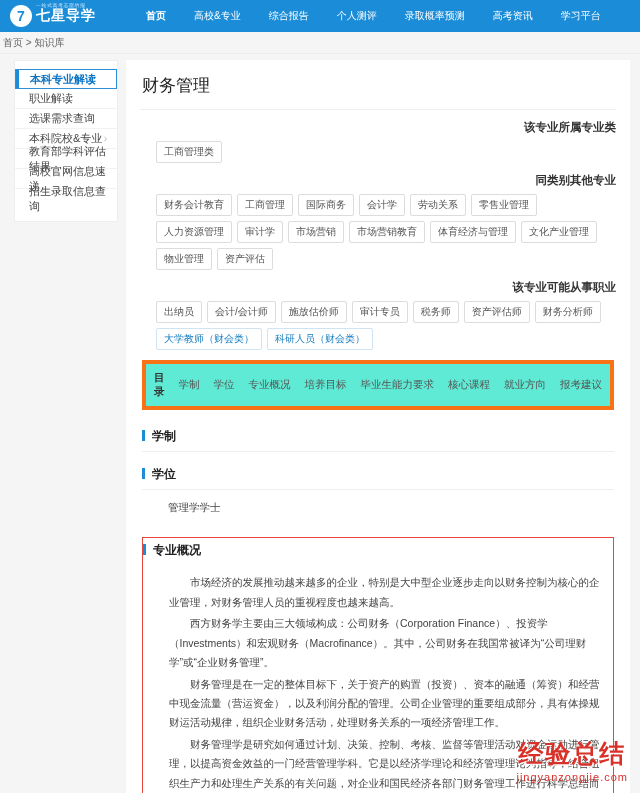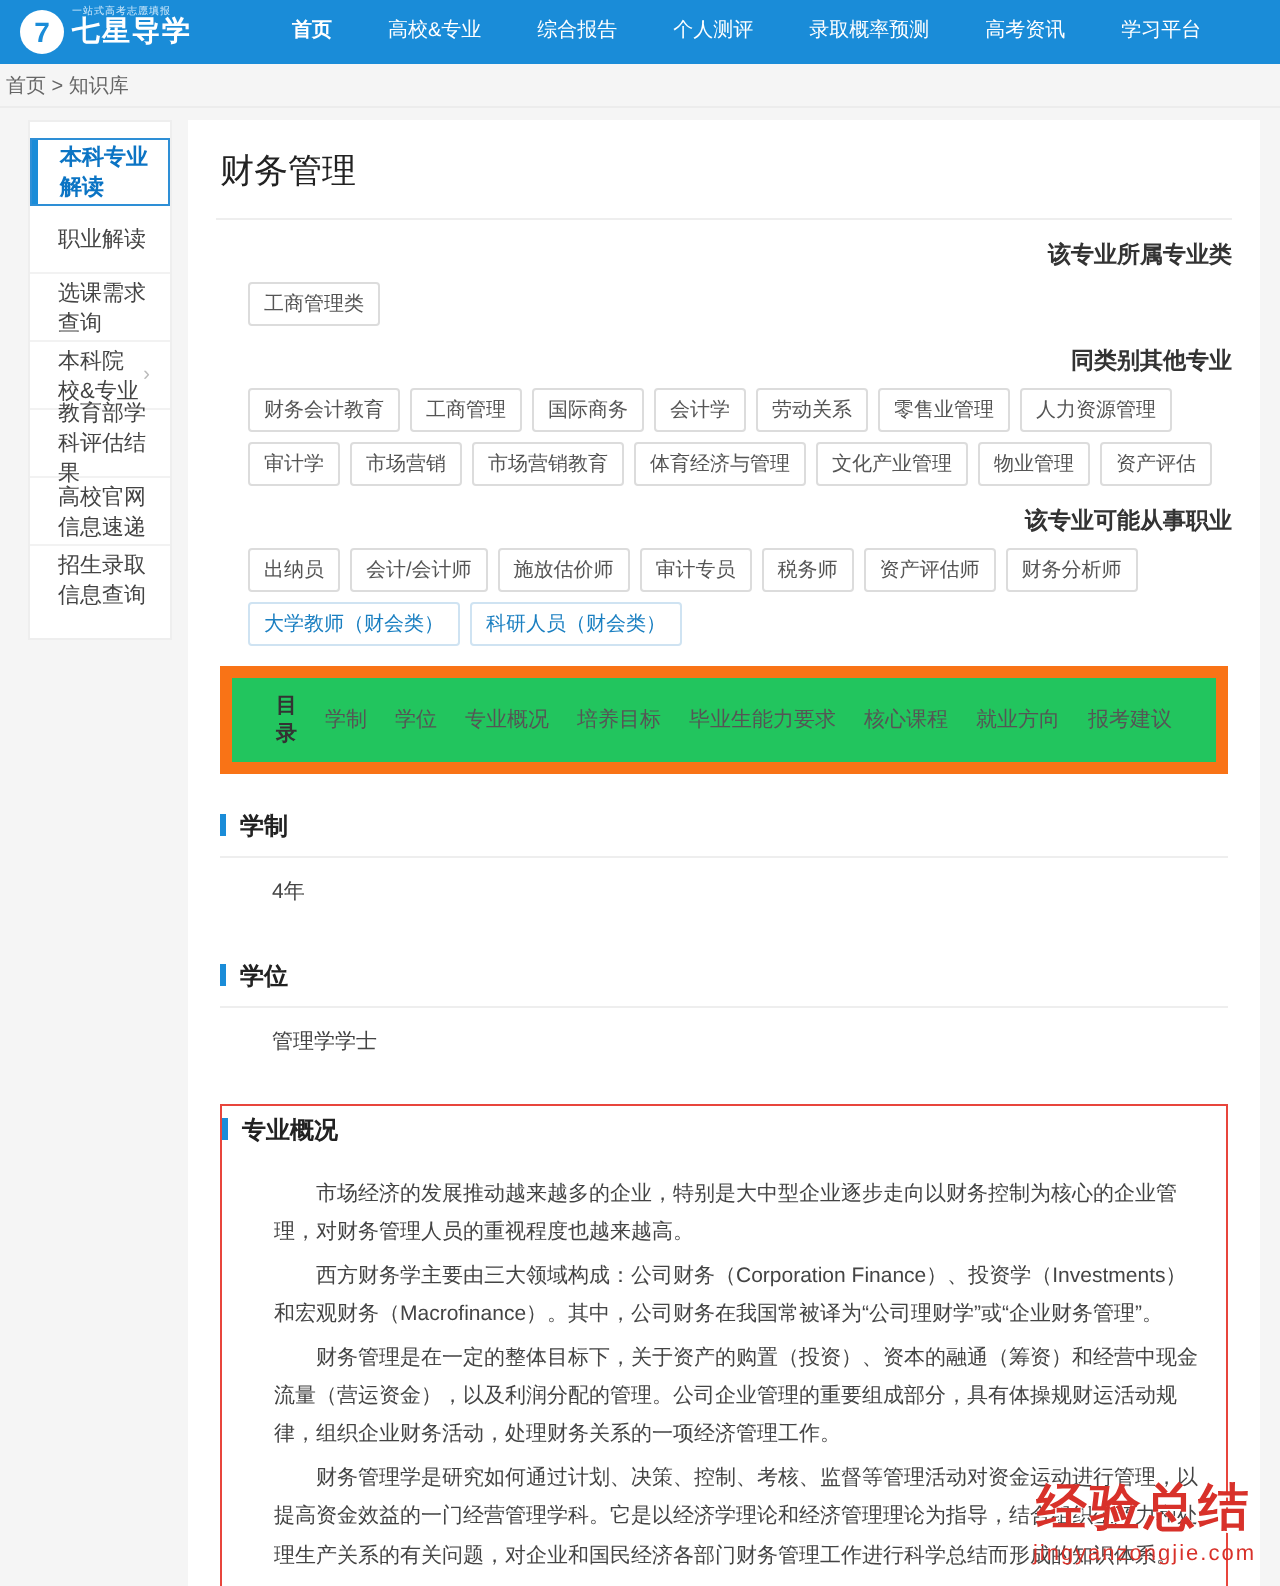--- a/index.html
+++ b/index.html
@@ -75,21 +75,21 @@
   
   .wrap { display: flex; align-items: flex-start; background:#f5f5f5; }
   .sidebar {
     width: 140px;
     background: #fff;
     padding: 8px 0 12px 0;
     margin: 6px 0 0 14px;
     border: 1px solid #eee;
   }
   .side-item {
-    height: 34px;
+    height: 20px;
     display: flex;
     align-items: center;
     justify-content: space-between;
     padding: 0 10px 0 14px;
     font-size: 11px;
     color: #444;
     cursor: pointer;
     border-bottom: 1px solid #f2f2f2;
     position: relative;
   }
@@ -140,24 +140,24 @@
     font-size: 10px;
     padding: 3px 7px;
     border-radius: 2px;
     cursor: pointer;
     white-space: nowrap;
   }
   .tag.blue { color: #1a7fc1; border-color: #cfe3f2; }
 
   
   .toc {
-    border: 6px solid #f97316;
-    background: #22c55e;
+    border: 4px solid #f97316;
+    background: #5eead4;
     margin: 10px 2px 14px 2px;
-    padding: 7px 22px;
+    padding: 7px 8px;
     display: flex;
     align-items: center;
     gap: 14px;
     font-size: 10.5px;
     color: #555;
   }
   .toc-label { font-weight: bold; color: #333; }
   .toc a { color: #555; text-decoration: none; cursor: pointer; white-space: nowrap; }
 
   
@@ -314,23 +314,20 @@
       <a>专业概况</a>
       <a>培养目标</a>
       <a>毕业生能力要求</a>
       <a>核心课程</a>
       <a>就业方向</a>
       <a>报考建议</a>
     </div>
 
     <div class="blk">
       <div class="blk-title">学制</div>
-      <div class="blk-body">
-        <p class="plain">4年</p>
-      </div>
     </div>
 
     <div class="blk">
       <div class="blk-title">学位</div>
       <div class="blk-body">
         <p class="plain">管理学学士</p>
       </div>
     </div>
 
     <div class="blk hl">

